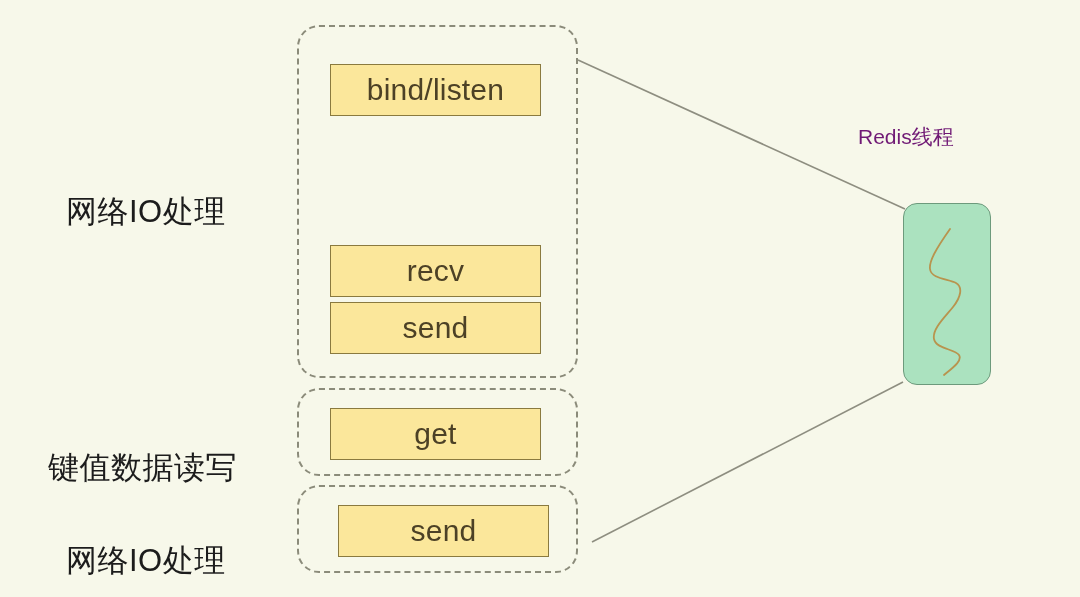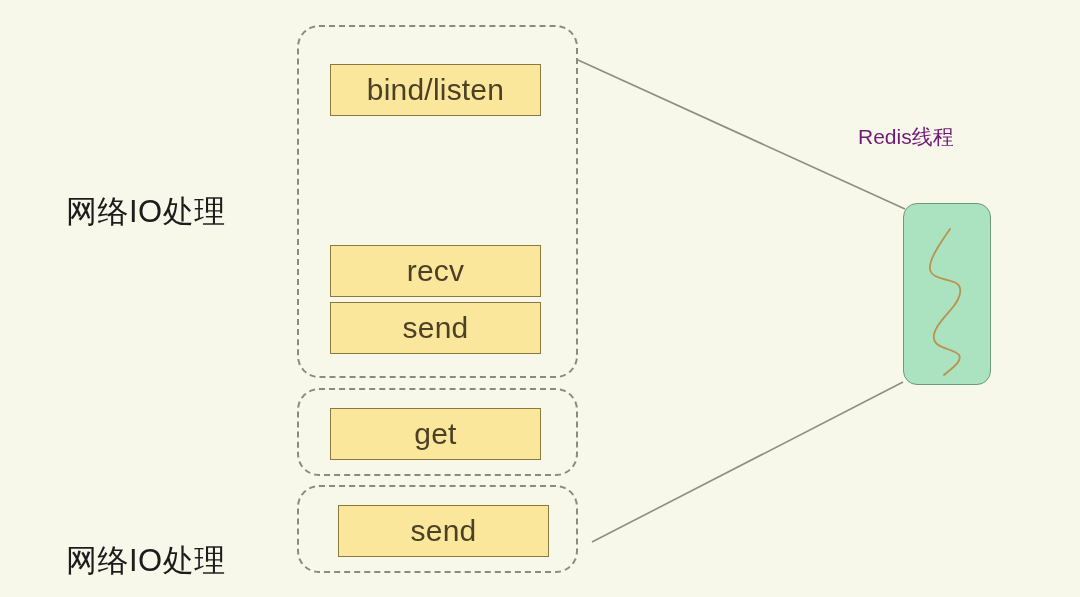--- a/index.html
+++ b/index.html
@@ -116,20 +116,21 @@
 <body>
 
 <div id="stage">
 
   <svg id="lines" viewBox="0 0 1080 597">
     <line x1="578" y1="60" x2="905" y2="209" stroke="#8e8e80" stroke-width="1.6"></line>
     <line x1="592" y1="542" x2="903" y2="382" stroke="#8e8e80" stroke-width="1.6"></line>
   </svg>
 
   <div class="stage-label l1">网络IO处理</div>
+  <div class="stage-label l2">键值数据读写</div>
   <div class="stage-label l3">网络IO处理</div>
 
   <div class="group g1"></div>
   <div class="group g2"></div>
   <div class="group g3"></div>
 
   <div class="op o1">bind/listen</div>
   <div class="op o3">recv</div>
   <div class="op o4">send</div>
   <div class="op o5">get</div>

